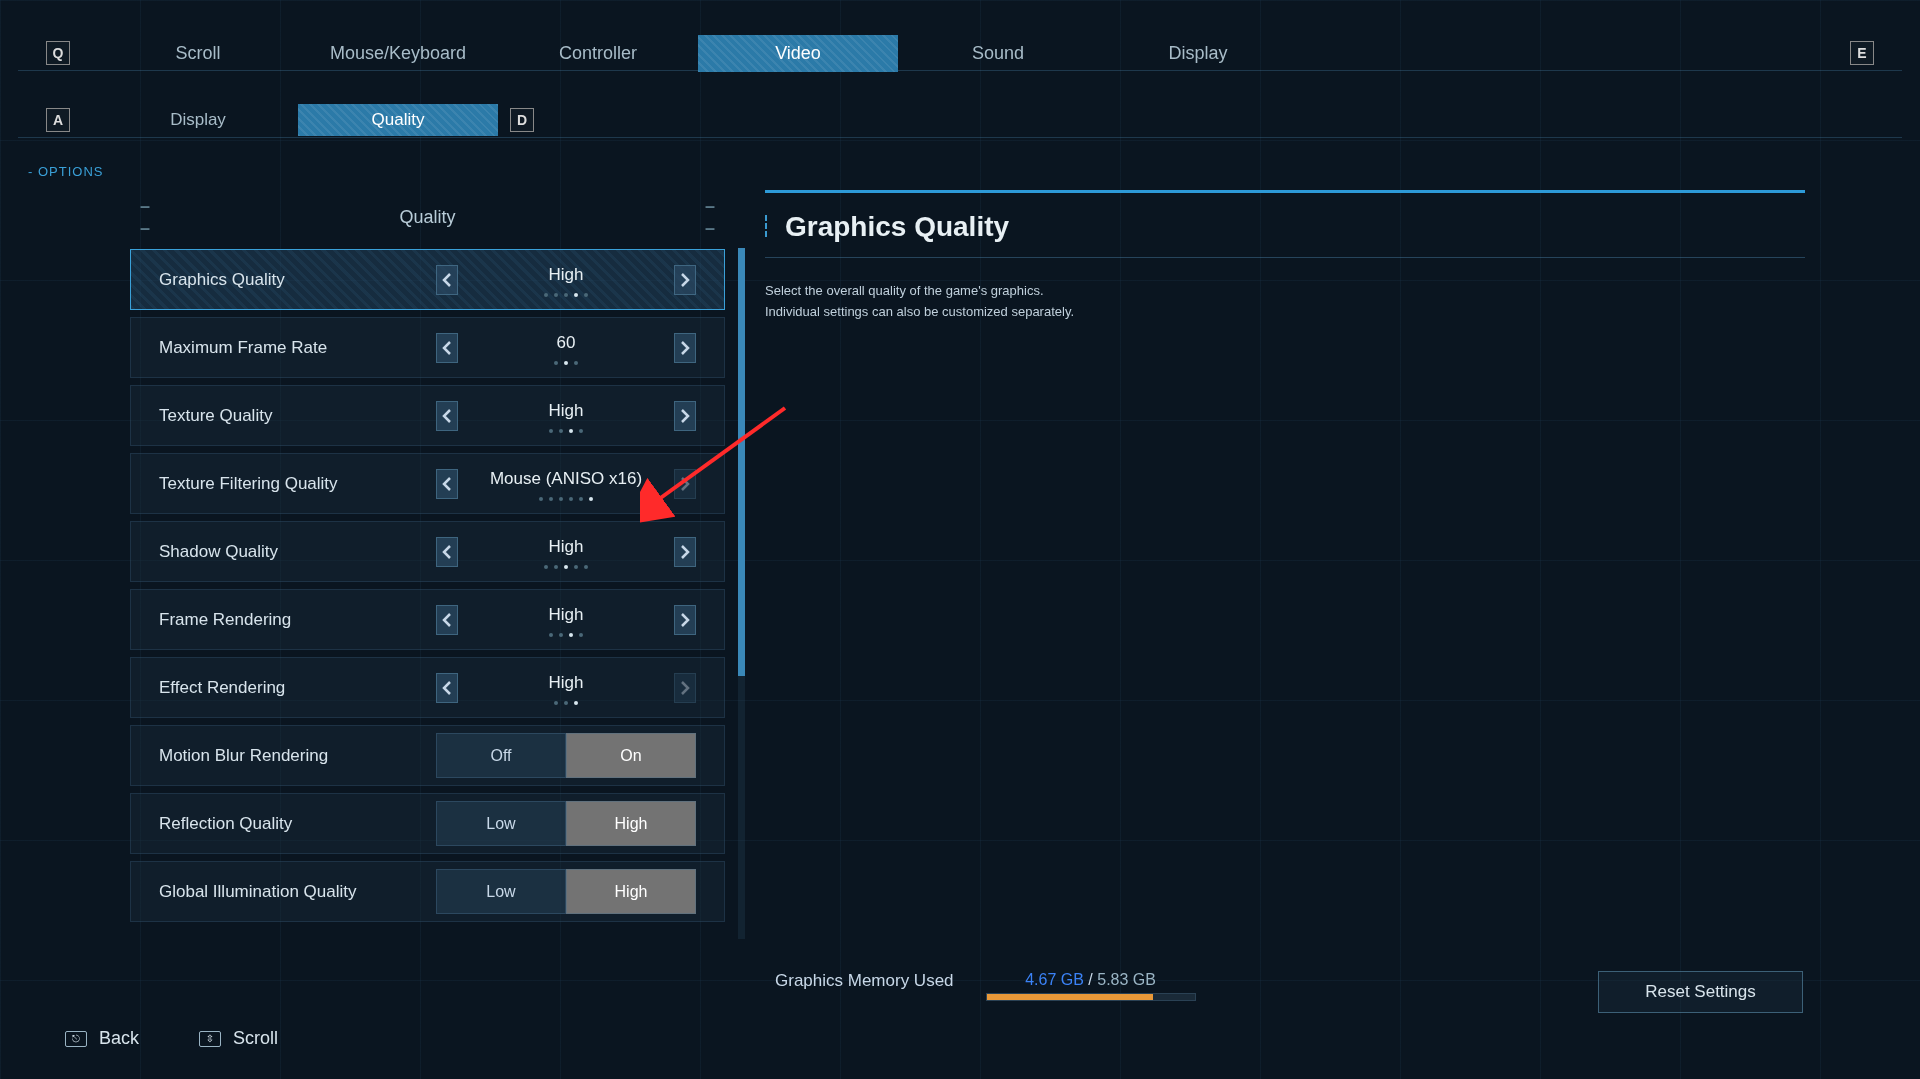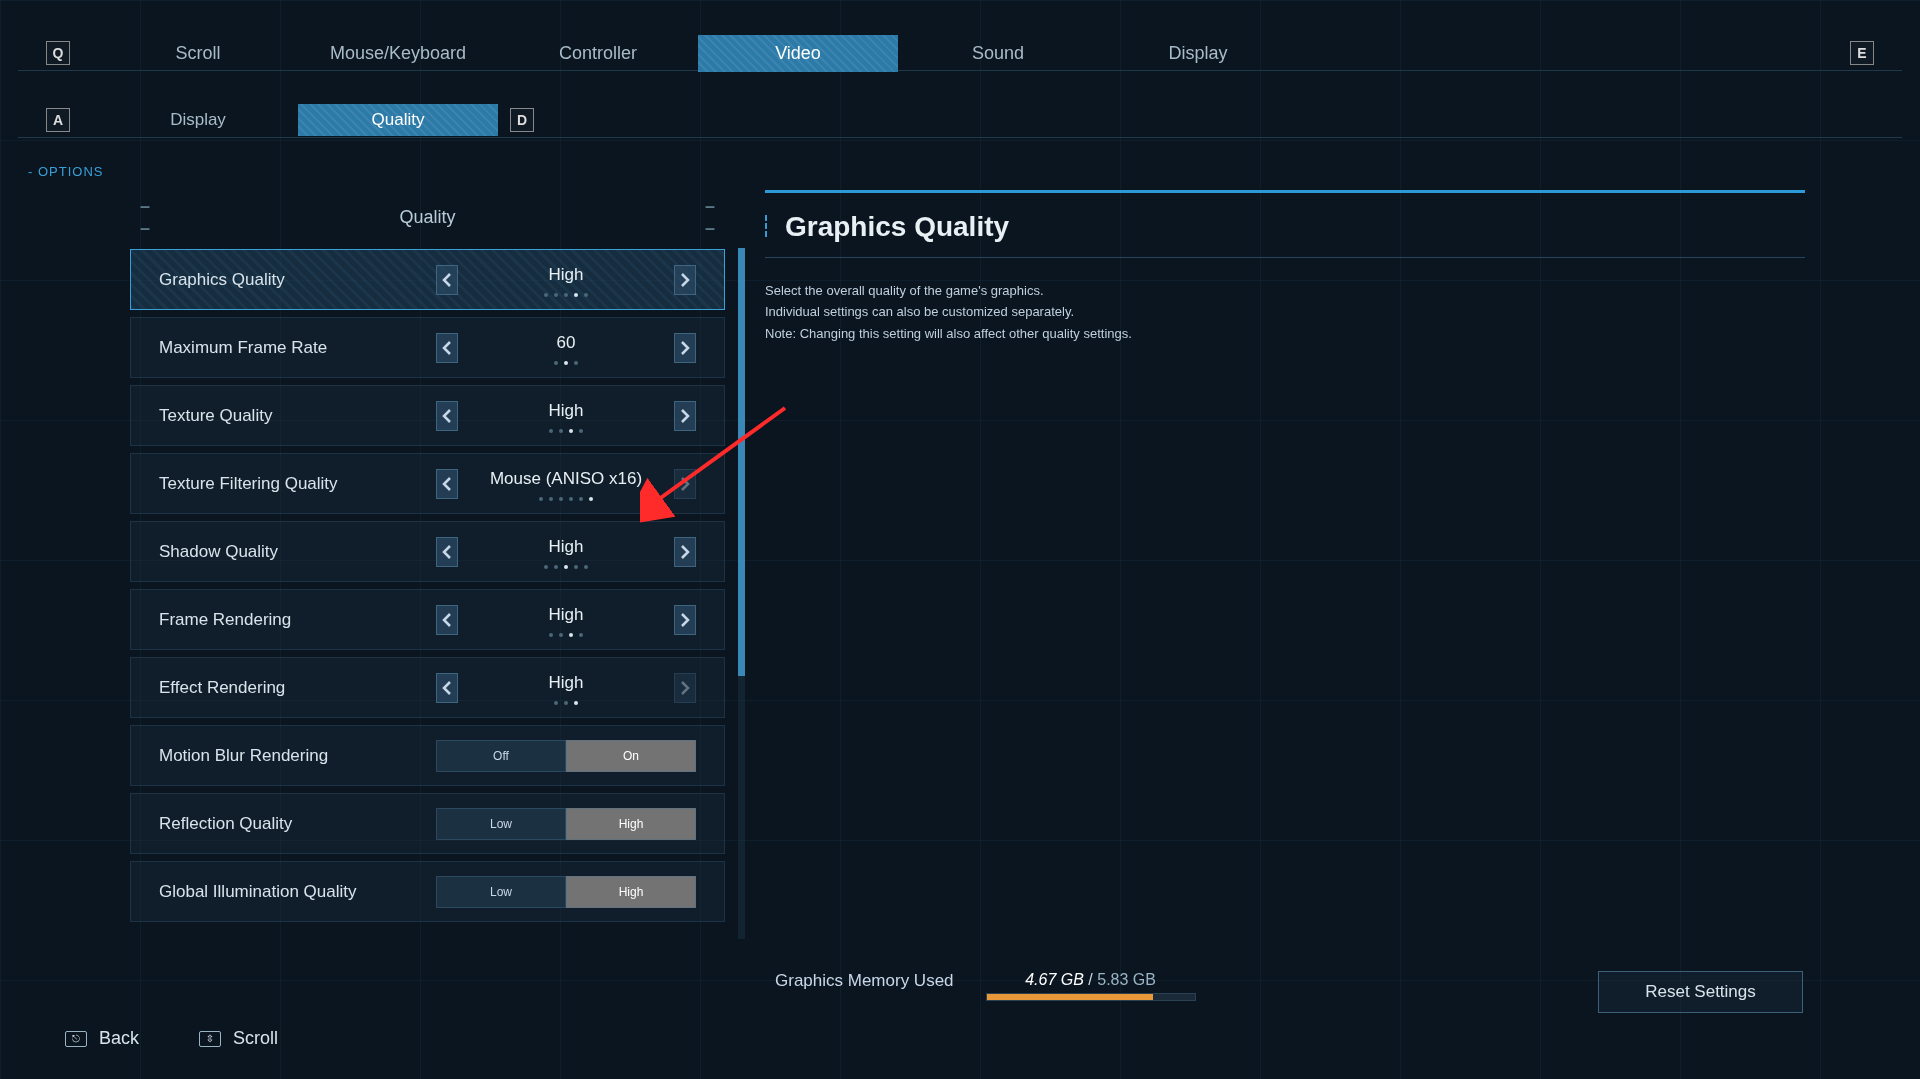--- a/index.html
+++ b/index.html
@@ -133,21 +133,21 @@
 }
 .arrow-btn.dim { opacity: 0.45; }
 .arrow-btn svg { width: 10px; height: 14px; }
 .value-area { flex: 1; text-align: center; position: relative; padding-bottom: 10px; }
 .value-text { font-size: 17px; color: #e8f0f4; }
 .dots { position: absolute; bottom: -2px; left: 0; right: 0; display: flex; justify-content: center; gap: 6px; }
 .dot { width: 4px; height: 4px; border-radius: 50%; background: #4a6878; }
 .dot.on { background: #d8e8f0; }
 
 .toggle-control { width: 260px; display: flex; }
-.toggle-opt { flex: 1; height: 32px; display: flex; align-items: center; justify-content: center; font-size: 12px; background: rgba(35,60,80,0.6); border: 1px solid rgba(70,110,140,0.4); cursor: pointer; }
+.toggle-opt { flex: 1; height: 45px; display: flex; align-items: center; justify-content: center; font-size: 16px; background: rgba(35,60,80,0.6); border: 1px solid rgba(70,110,140,0.4); cursor: pointer; }
 .toggle-opt.active { background: #737373; color: #fff; }
 
 .scrollbar { position: absolute; right: -20px; top: 58px; bottom: 0; width: 7px; background: rgba(40,70,90,0.3); }
 .scrollbar-thumb { position: absolute; top: 0; width: 100%; height: 62%; background: #3a88b8; }
 
 .right-panel { flex: 1; padding-top: 0; }
 .info-title-bar { border-top: 3px solid #2d9ad8; padding-top: 18px; }
 .info-title {
   font-size: 28px; font-weight: 600; color: #e8f0f4;
   border-bottom: 1px solid rgba(80,140,180,0.4);
@@ -158,21 +158,21 @@
 .info-title::before { content: ''; position: absolute; left: 0; top: 4px; bottom: 20px; width: 4px; border-left: 2px dashed #3a9ad0; }
 .info-body { margin-top: 22px; font-size: 13px; line-height: 1.65; color: #c0d0dc; }
 
 .mem-bar {
   position: absolute;
   bottom: 78px; left: 775px;
   display: flex; align-items: flex-start; gap: 32px;
 }
 .mem-label { font-size: 17px; color: #c8d8e8; }
 .mem-vals { font-size: 16px; }
-.mem-used { color: #ffffff; font-style: italic; }
+.mem-used { color: #3b82f6; }
 .mem-total { color: #9ab4c4; }
 .mem-track { width: 210px; height: 8px; background: #1a2a38; position: relative; border: 1px solid rgba(80,120,150,0.3); }
 .mem-fill { position: absolute; left: 0; top: 0; bottom: 0; width: 80%; background: #e89838; }
 .mem-stack { display: flex; flex-direction: column; align-items: center; gap: 4px; }
 
 .reset-btn {
   position: absolute;
   bottom: 66px; right: 117px;
   width: 205px; height: 42px;
   border: 1px solid rgba(90,140,170,0.6);
@@ -432,21 +432,20 @@
       </div>
   </div>
 
   <div class="right-panel">
     <div class="info-title-bar">
       <div class="info-title">Graphics Quality</div>
     </div>
     <div class="info-body" id="info-body">
         <div>Select the overall quality of the game's graphics.</div>
         <div>Individual settings can also be customized separately.</div>
-        <div>Note: Changing this setting will also affect other quality settings.</div>
       </div>
   </div>
 </div>
 
 <div class="mem-bar">
   <span class="mem-label">Graphics Memory Used</span>
   <div class="mem-stack">
     <div class="mem-vals">
       <span class="mem-used">4.67 GB</span>
       <span>/</span>

